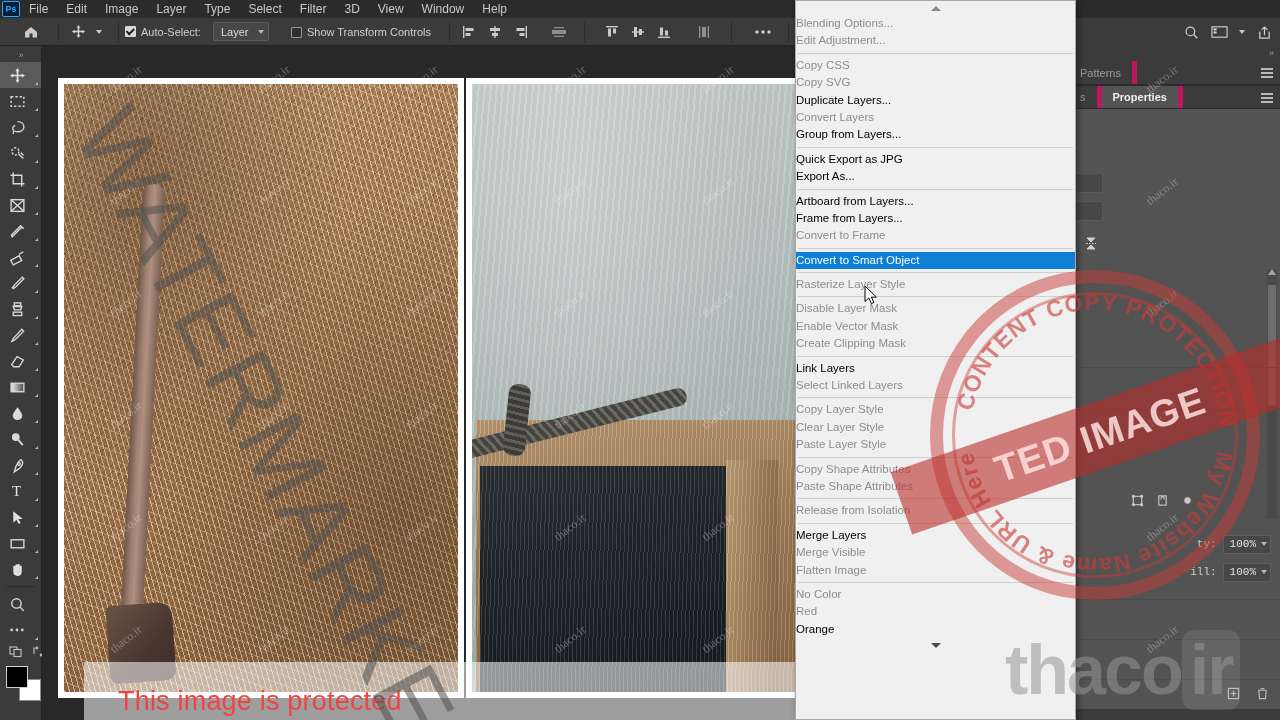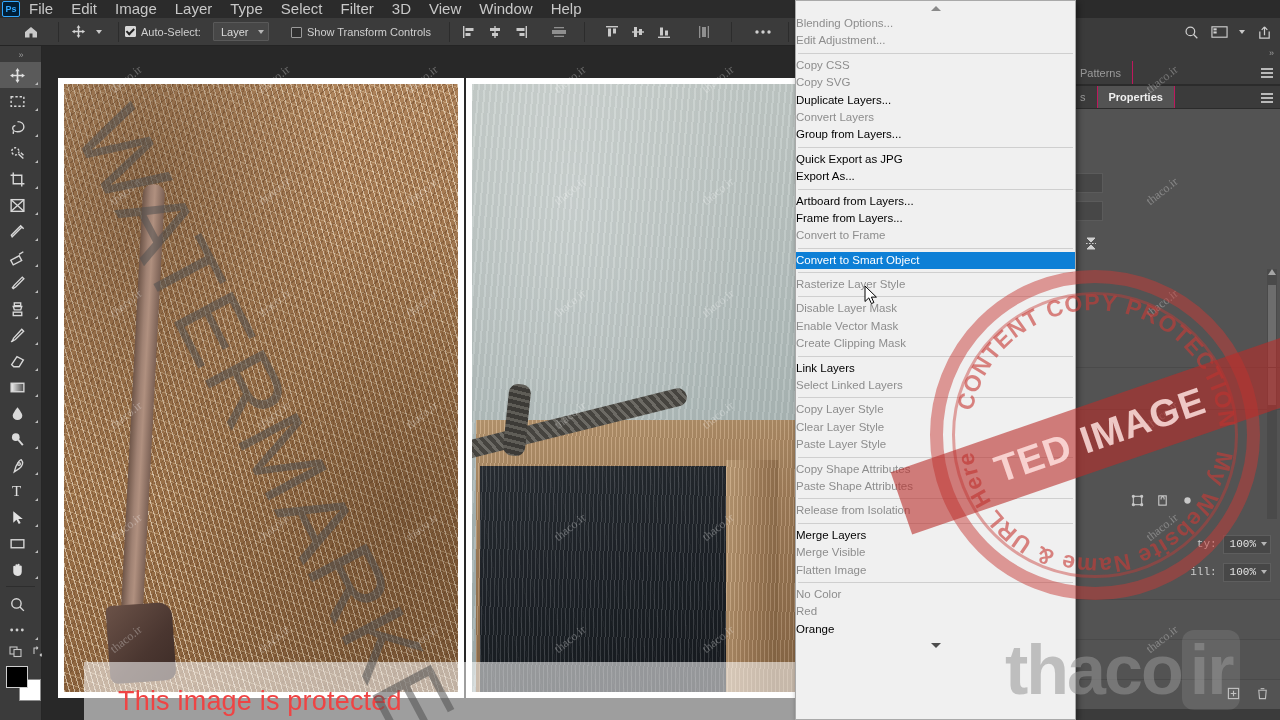--- a/index.html
+++ b/index.html
@@ -13,21 +13,21 @@
   
   #menubar {
     position:absolute; left:0; top:0; width:1280px; height:18px;
     background:#2b2b2b; display:flex; align-items:center;
   }
   #ps-logo {
     width:18px;height:16px;margin-left:2px;background:#001e36;
     border:1px solid #31a8ff; color:#31a8ff; font-size:9px; font-weight:bold;
     display:flex;align-items:center;justify-content:center;border-radius:2px;
   }
-  .menu-item { padding:0 9px; line-height:18px; font-size:15px; color:#c8c8c8; cursor:default;}
+  .menu-item { padding:0 9px; line-height:18px; font-size:12px; color:#c8c8c8; cursor:default;}
 
   
   #optionsbar {
     position:absolute; left:0; top:18px; width:1280px; height:28px;
     background:#3b3b3b; border-bottom:1px solid #242424;
     display:flex; align-items:center; padding-left:4px;
   }
   .ob-sep { width:1px;height:20px;background:#2c2c2c;margin:0 6px; }
   .ob-btn { width:26px;height:24px;display:flex;align-items:center;justify-content:center;color:#c3c3c3;}
   .ob-txt { font-size:11px;color:#cfcfcf; white-space:nowrap;}
@@ -131,21 +131,21 @@
     display:flex;align-items:center;justify-content:flex-end;padding-right:8px;gap:12px;
   }
   .ticon { color:#cfcfcf;display:flex;align-items:center;}
   #dock-collapse { height:15px;text-align:right;padding-right:7px;color:#9e9e9e;font-size:9px;
                    line-height:15px;letter-spacing:-1px;}
   .paneltabrow {
     height:24px;background:#454545;border-bottom:1px solid #2b2b2b;
     display:flex;align-items:stretch;position:relative;
   }
   .ptab { padding:0 11px;display:flex;align-items:center;font-size:11px;color:#9b9b9b;
-          border-right:1px solid #be185d;background:#3b3b3b;}
+          border-right:5px solid #be185d;background:#3b3b3b;}
   .ptab.active { background:#535353;color:#f0f0f0;font-weight:bold;}
   .pmenu { position:absolute;right:7px;top:7px;width:12px;height:10px;}
   .pmenu i { display:block;height:1.5px;background:#b9b9b9;margin-bottom:2.5px;}
   .panelbody { background:#535353;font-family:Liberation Mono, monospace; }
   .rowline { height:1px;background:#4a4a4a;}
   .field-box { position:absolute;height:20px;background:#474747;border:1px solid #5b5b5b;}
   #lock-row { position:absolute;left:0;top:400px;width:212px;height:26px;display:flex;
               align-items:center;gap:12px;padding-left:62px;}
   .lockicon svg { width:13px;height:13px;stroke:#c9c9c9;fill:none;stroke-width:1.2;}
   .valrow { position:absolute;width:212px;height:30px;display:flex;align-items:center;

